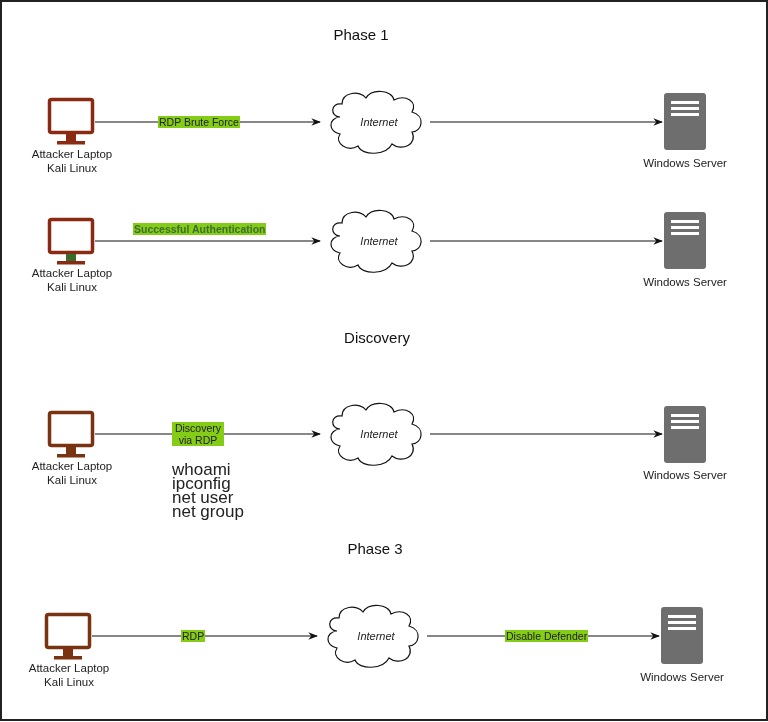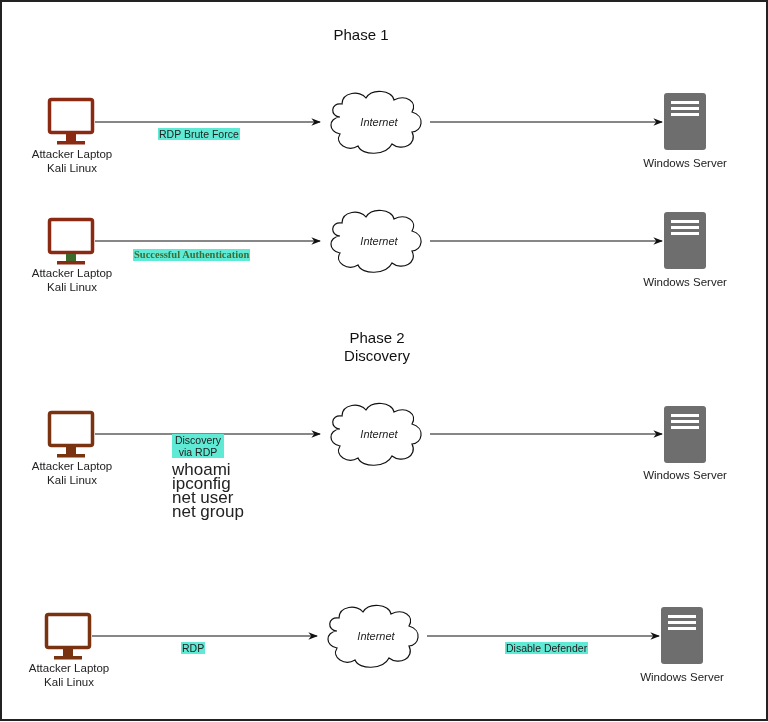--- a/index.html
+++ b/index.html
@@ -1,21 +1,21 @@
 <!DOCTYPE html>
 <html><head>
 <meta charset="utf-8">
 <style>
   html, body { margin: 0; padding: 0; background: #ffffff; }
   body { width: 768px; height: 722px; position: relative; overflow: hidden;
          font-family: "Liberation Sans", sans-serif; color: #1a1a1a; }
   #frame { position: absolute; left: 0; top: 0; width: 768px; height: 722px; }
   .phase-title { position: absolute; width: 240px; text-align: center; font-size: 15px; line-height: 18px; color: #111; }
   .node-label { position: absolute; text-align: center; font-size: 11.5px; line-height: 13.5px; color: #222; white-space: nowrap; }
-  .edge-label { position: absolute; font-size: 10.5px; line-height: 12px; color: #222; background: #5eead4; white-space: nowrap; padding: 0 1px; margin-top: 12px; }
+  .edge-label { position: absolute; font-size: 10.5px; line-height: 12px; color: #222; background: #84cc16; white-space: nowrap; padding: 0 1px; }
   .edge-label.green { color: #3f6b35; font-weight: bold; font-size: 10.5px; }
   .edge-label.center { text-align: center; }
   .cmd-list { position: absolute; font-size: 17px; line-height: 14px; color: #222; }
   .cloud-label { position: absolute; width: 90px; text-align: center; font-size: 11px; color: #222; font-style: italic; }
 </style>
 </head>
 <body>
 
 <svg id="frame" width="768" height="722" viewBox="0 0 768 722">
   <defs>
@@ -103,39 +103,39 @@
       <rect x="7" y="14" width="28" height="3" fill="#fff"></rect>
       <rect x="7" y="20" width="28" height="3" fill="#fff"></rect>
     </g>
   </g>
 </svg>
 
 <div class="phase-title" style="left:241px; top:26px;">
   <div>Phase 1</div>
 </div>
 <div class="phase-title" style="left:257px; top:329px;">
-  <div>Phase 2</div>
   <div>Discovery</div>
 </div>
 <div class="phase-title" style="left:255px; top:540px;">
+  <div>Phase 3</div>
 </div>
 
 <div class="node-label" style="left:22px; top:148px; width:100px;">
   <div>Attacker Laptop</div>
   <div>Kali Linux</div>
 </div>
 <div class="edge-label" style="left:158px; top:116px;">RDP Brute Force</div>
 <div class="cloud-label" style="left:334px; top:116px;">Internet</div>
 <div class="node-label" style="left:635px; top:157px; width:100px;">Windows Server</div>
 
 <div class="node-label" style="left:22px; top:267px; width:100px;">
   <div>Attacker Laptop</div>
   <div>Kali Linux</div>
 </div>
-<div class="edge-label green" style="left:133px; top:237px;font-family:Liberation Serif, serif;">Successful Authentication</div>
+<div class="edge-label green" style="left:133px; top:223px;">Successful Authentication</div>
 <div class="cloud-label" style="left:334px; top:235px;">Internet</div>
 <div class="node-label" style="left:635px; top:276px; width:100px;">Windows Server</div>
 
 <div class="node-label" style="left:22px; top:460px; width:100px;">
   <div>Attacker Laptop</div>
   <div>Kali Linux</div>
 </div>
 <div class="edge-label center" style="left:172px; top:422px; width:50px;">
   <div>Discovery</div>
   <div>via RDP</div>

